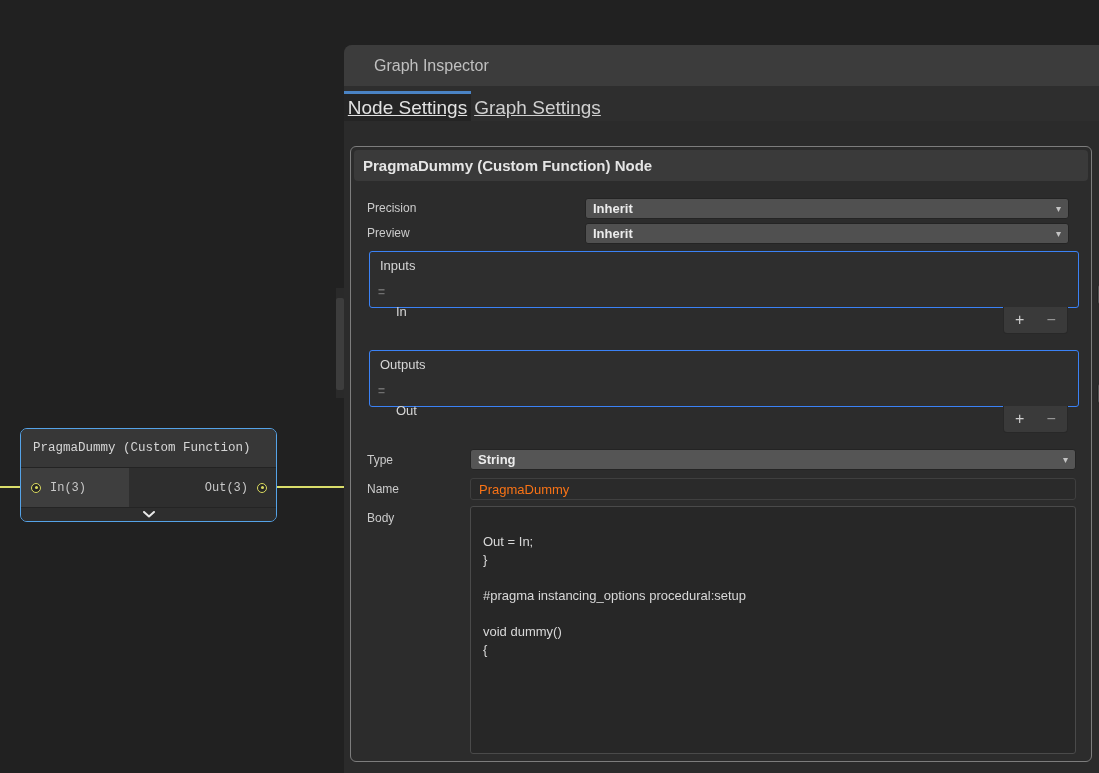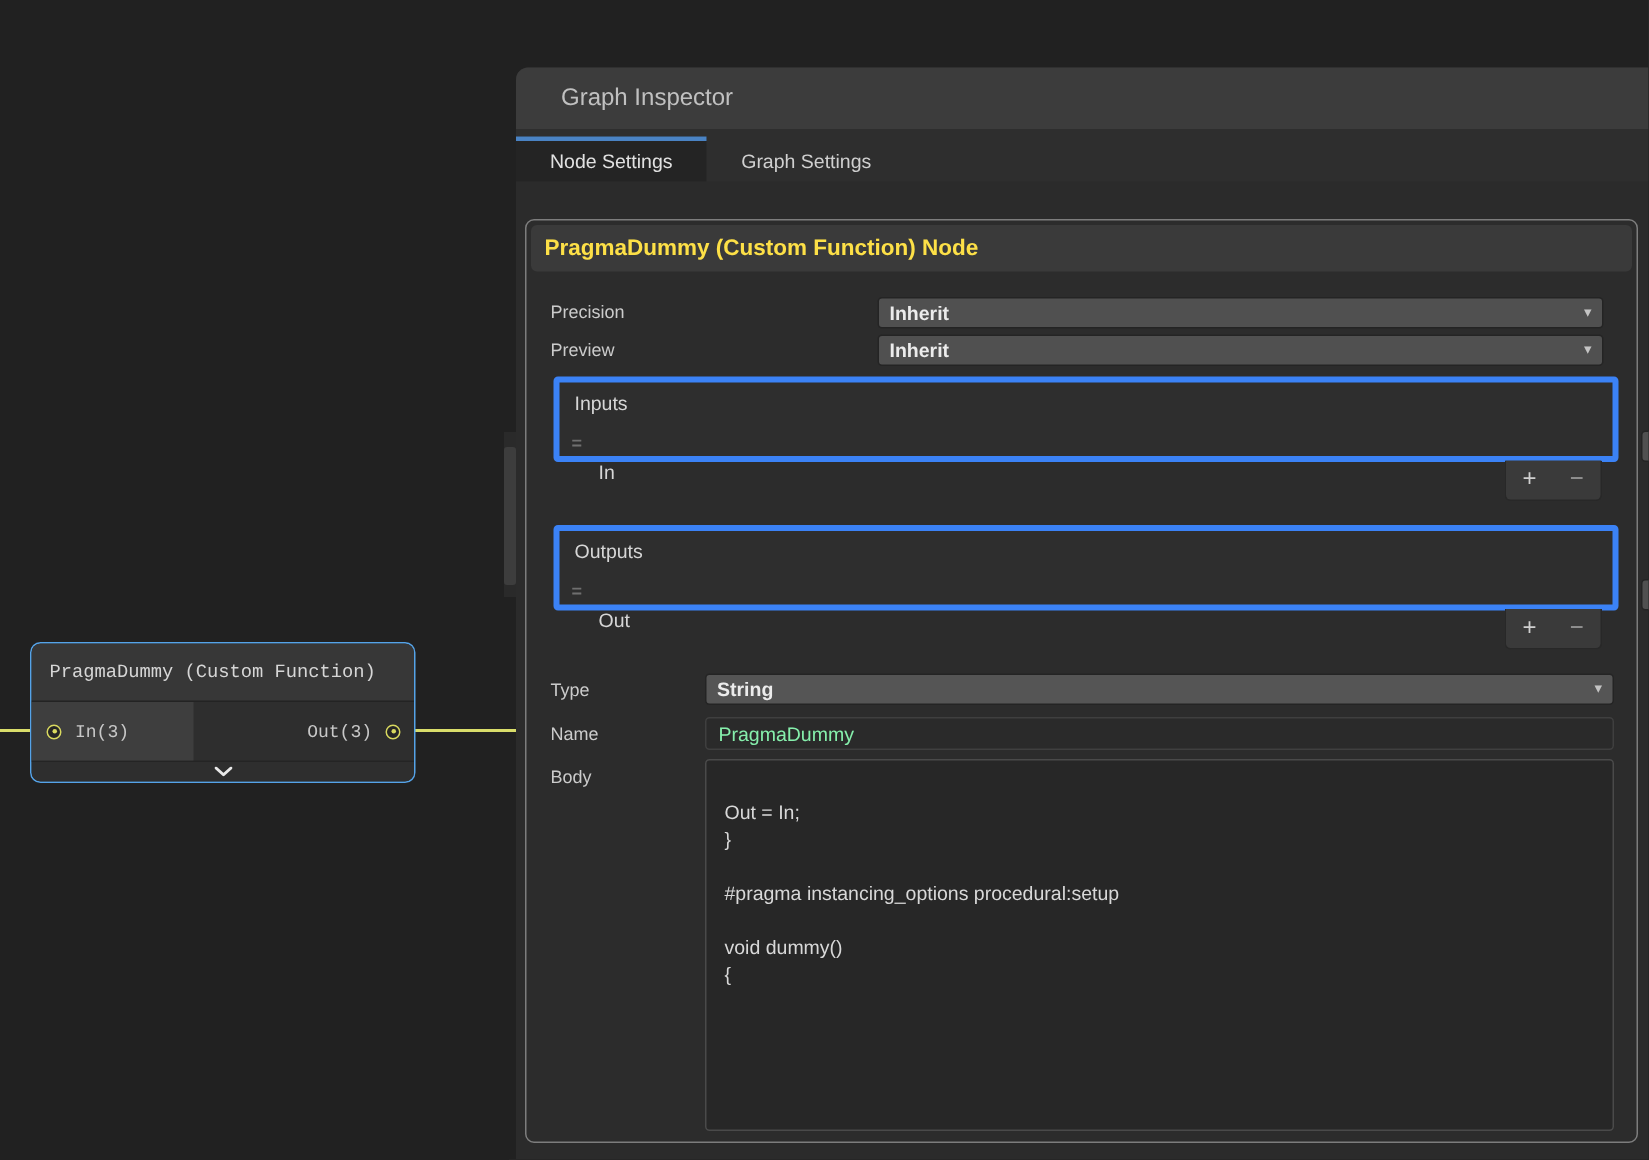--- a/index.html
+++ b/index.html
@@ -48,68 +48,68 @@
   }
   .panel-header{
     height:41px;background:#3c3c3c;border-top-left-radius:8px;
     display:flex;align-items:center;padding-left:30px;
     font-size:16px;color:#c0c0c0;
   }
   .tab-bar{height:35px;background:#2e2e2e;display:flex;align-items:flex-end;}
   .tab{
     height:30px;box-sizing:border-box;border-top:3px solid transparent;
     display:flex;align-items:center;justify-content:center;
-    font-size:13px;color:#d0d0d0;cursor:default;
+    font-size:19px;color:#d0d0d0;cursor:default;text-decoration:underline;
   }
   .tab.active{width:127px;background:#242424;border-top-color:var(--tab-accent,#4a83c4);color:#e2e2e2;}
   .tab.inactive{width:133px;}
 
   .group-box{
     position:absolute;left:6px;top:101px;width:742px;height:616px;
     border:1px solid #7d7d7d;border-radius:6px;box-sizing:border-box;
     background:#2c2c2c;
   }
   .group-header{
     margin:3px;height:31px;background:#3a3a3a;border-radius:4px;
     display:flex;align-items:center;padding-left:9px;
-    font-size:15px;font-weight:bold;color:#fde047;
+    font-size:15px;font-weight:bold;color:#e5e5e5;
   }
   .field-label{
     position:absolute;left:16px;font-size:12px;color:#cbcbcb;line-height:22px;
   }
   .dropdown{
     position:absolute;height:21px;background:#505050;border:1px solid #242424;
     border-radius:3px;box-sizing:border-box;display:flex;align-items:center;
     padding:0 7px;
   }
   .dd-value{font-size:13px;font-weight:600;color:#ececec;text-align:right;}
   .dd-arrow{margin-left:auto;font-size:10px;color:#c4c4c4;line-height:1;}
 
   .list-box{
     position:absolute;left:18px;width:710px;height:57px;
-    border:4px solid #3b82f6;border-radius:3px;box-sizing:border-box;
+    border:1px solid #3b82f6;border-radius:3px;box-sizing:border-box;
     background:#2e2e2e;
   }
   .list-header{height:26px;display:flex;align-items:center;padding-left:10px;font-size:13px;color:#d6d6d6;}
   .list-row{height:28px;display:flex;align-items:center;padding-left:8px;position:relative;}
   .drag-handle{font-size:12px;font-weight:bold;color:#6f6f6f;width:14px;letter-spacing:-1px;}
   .row-name{font-size:13px;color:#d6d6d6;margin-left:4px;margin-top:38px;}
   .row-dropdown{left:364px;top:2px;width:336px;position:relative;margin-left:auto;margin-right:9px;}
   .list-controls{
     position:absolute;width:65px;height:27px;background:#3a3a3a;
     border:1px solid #282828;border-top:none;border-radius:0 0 4px 4px;
     box-sizing:border-box;display:flex;left:652px;
   }
   .lc-btn{flex:1;display:flex;align-items:center;justify-content:center;font-size:16px;color:#cfcfcf;cursor:default;}
   .lc-btn.remove{color:#9a9a9a;}
 
   .text-field{
     position:absolute;left:119px;width:606px;height:22px;box-sizing:border-box;
     background:#2a2a2a;border:1px solid #3f3f3f;border-radius:3px;
-    color:#86efac;font-size:13px;padding:0 8px;outline:none;
+    color:#f97316;font-size:13px;padding:0 8px;outline:none;
     font-family:"Liberation Sans",sans-serif;
   }
   .body-area{
     position:absolute;left:119px;top:359px;width:606px;height:248px;box-sizing:border-box;
     background:#272727;border:1px solid #4a4a4a;border-radius:3px;
     color:#d8d8d8;font-size:13px;line-height:18px;padding:8px 12px;
     white-space:pre-wrap;overflow:hidden;
   }
 </style>
 </head>

